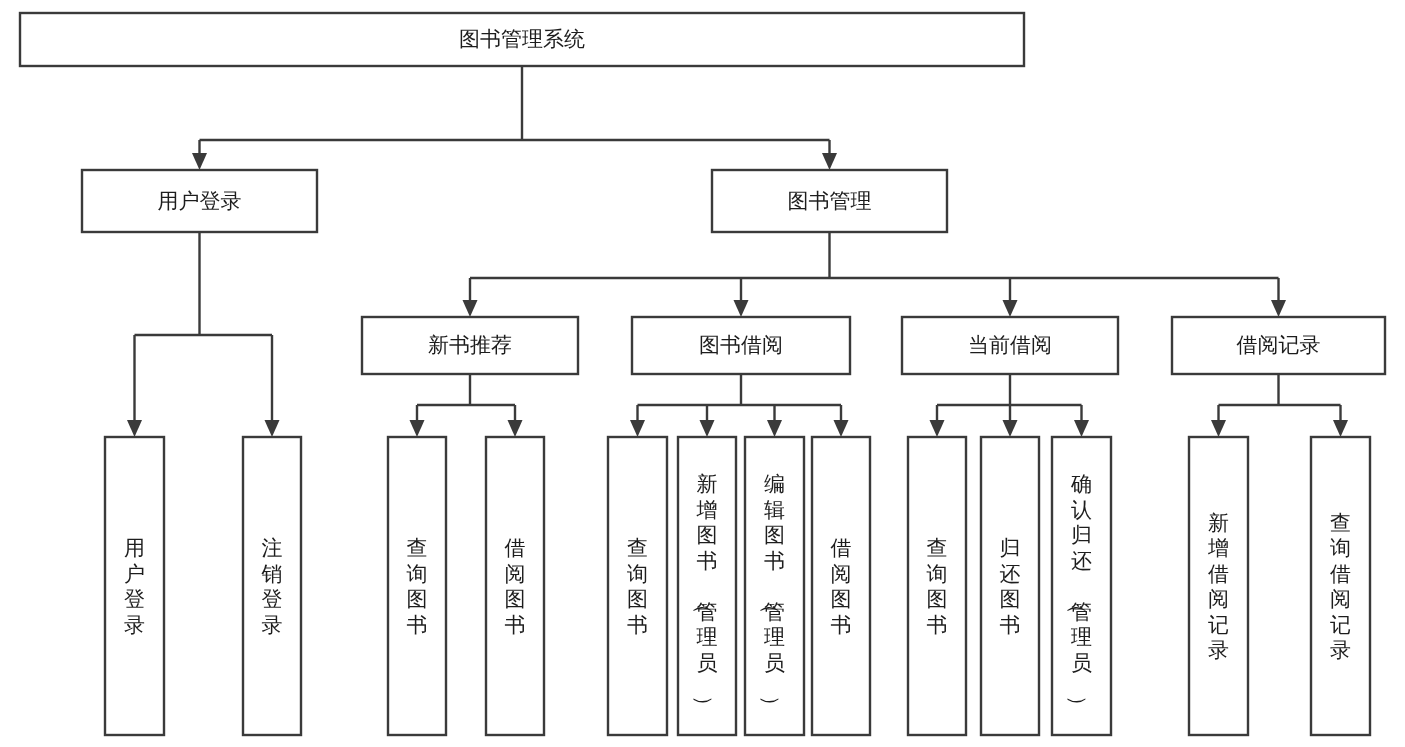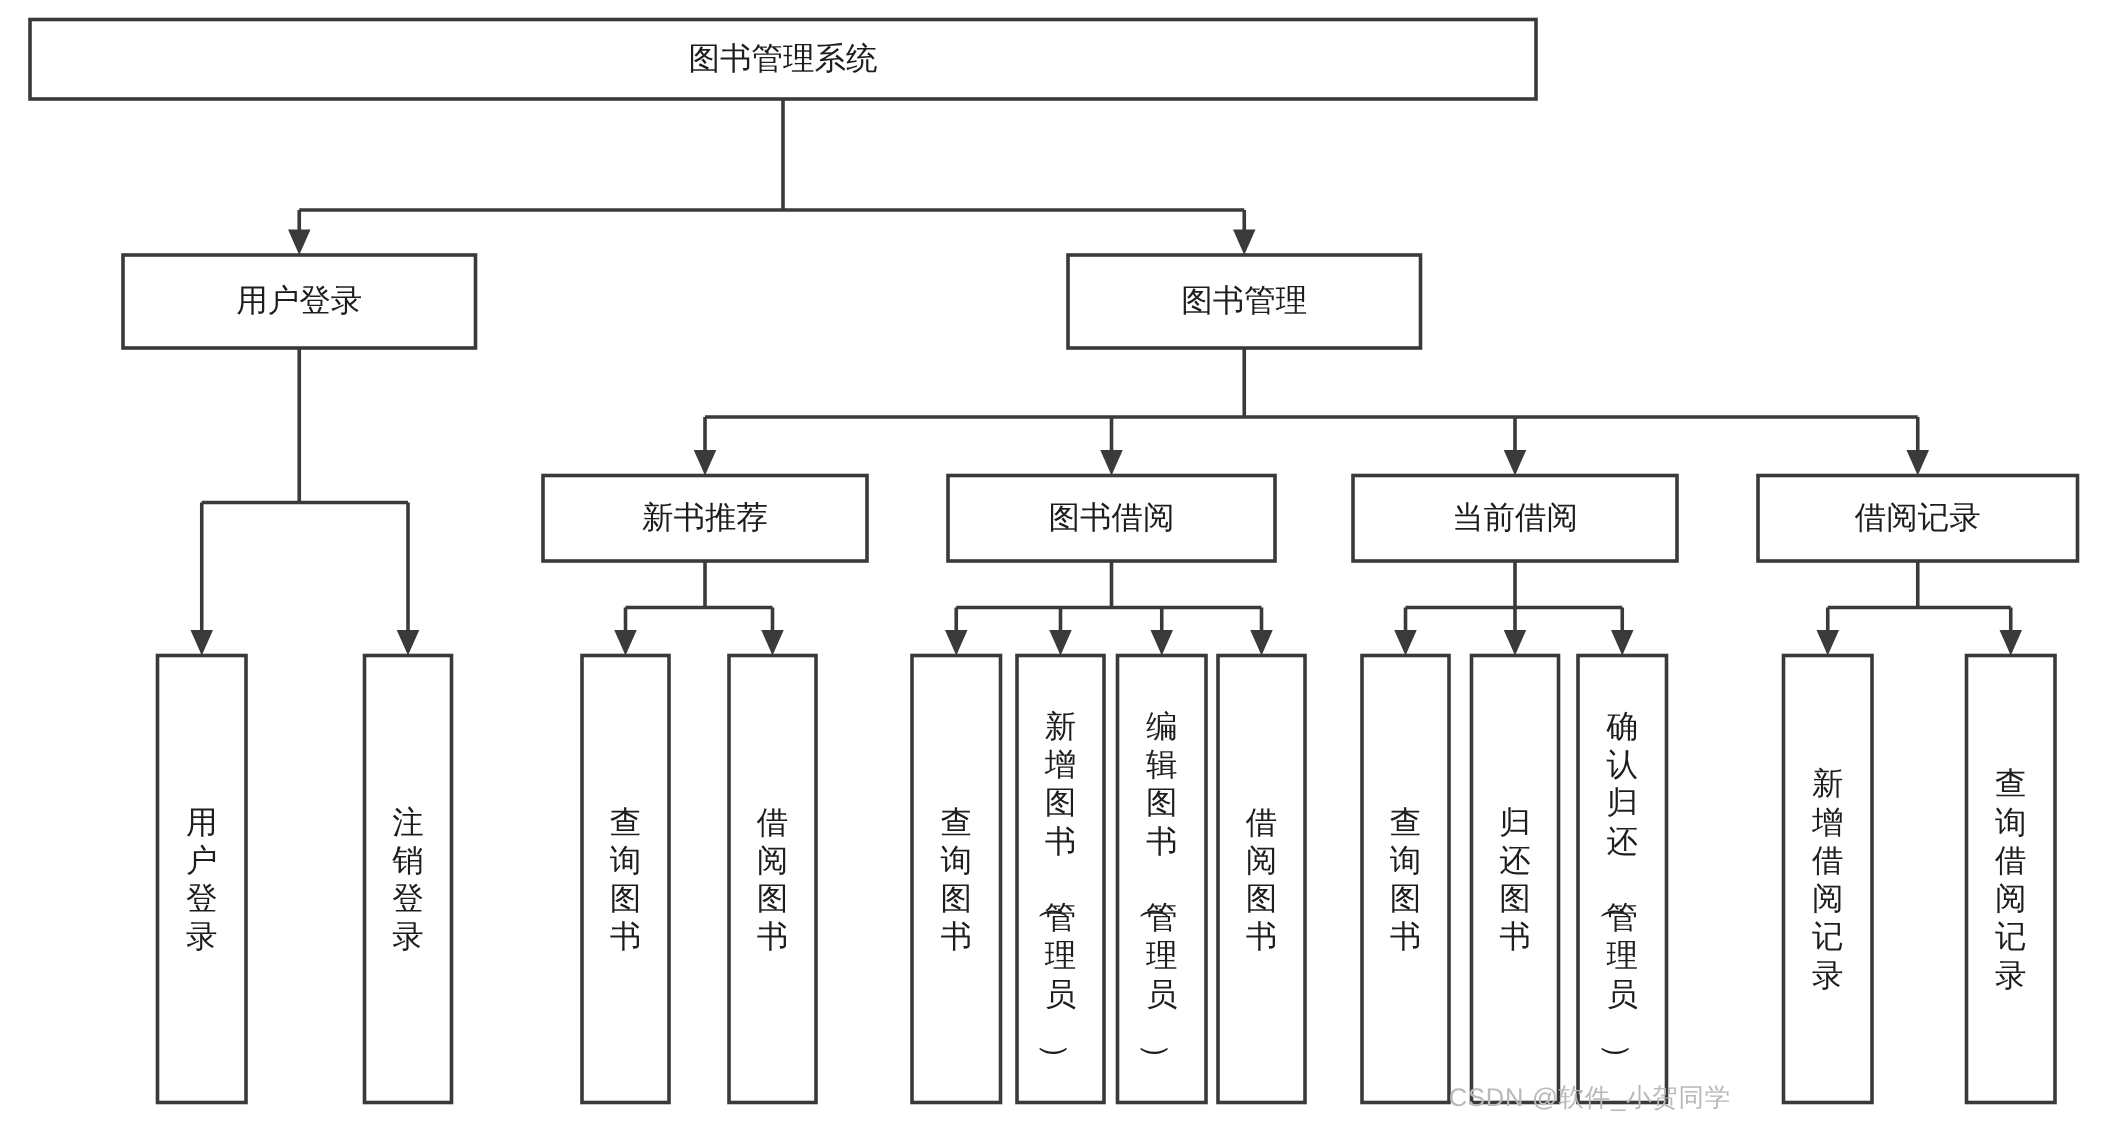--- a/index.html
+++ b/index.html
@@ -201,14 +201,13 @@
         <g>
           <rect class="node-rect" x="1189" y="437" width="59" height="298"></rect>
           <text class="node-label-v" x="1218.5" y="529.5"><tspan x="1218.5" dy="0">新</tspan><tspan x="1218.5" dy="25.5">增</tspan><tspan x="1218.5" dy="25.5">借</tspan><tspan x="1218.5" dy="25.5">阅</tspan><tspan x="1218.5" dy="25.5">记</tspan><tspan x="1218.5" dy="25.5">录</tspan></text>
         </g>
         <g>
           <rect class="node-rect" x="1311" y="437" width="59" height="298"></rect>
           <text class="node-label-v" x="1340.5" y="529.5"><tspan x="1340.5" dy="0">查</tspan><tspan x="1340.5" dy="25.5">询</tspan><tspan x="1340.5" dy="25.5">借</tspan><tspan x="1340.5" dy="25.5">阅</tspan><tspan x="1340.5" dy="25.5">记</tspan><tspan x="1340.5" dy="25.5">录</tspan></text>
         </g>
       </g>
     </svg>
-  <div class="watermark">CSDN @软件_小贺同学</div>
 </div>
 
 </body></html>

